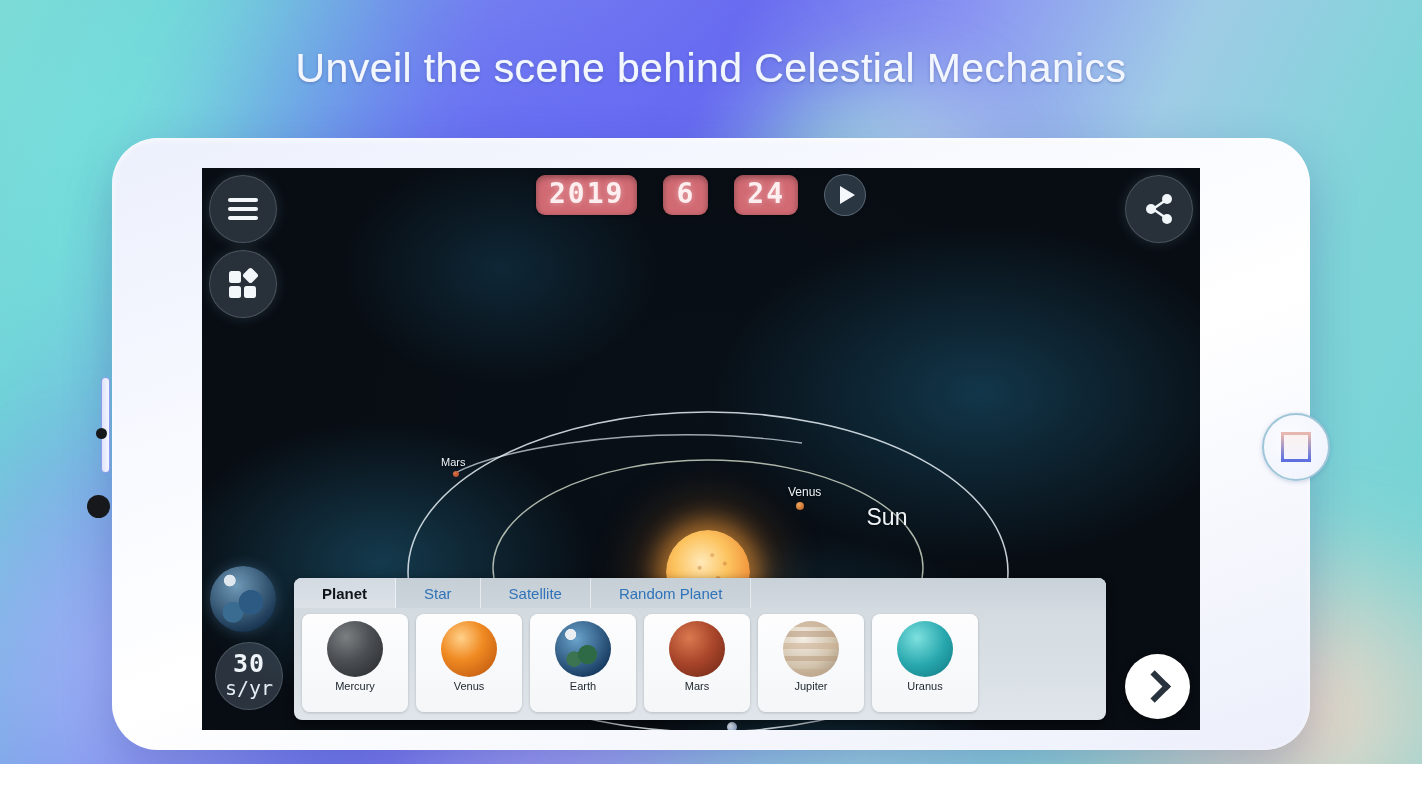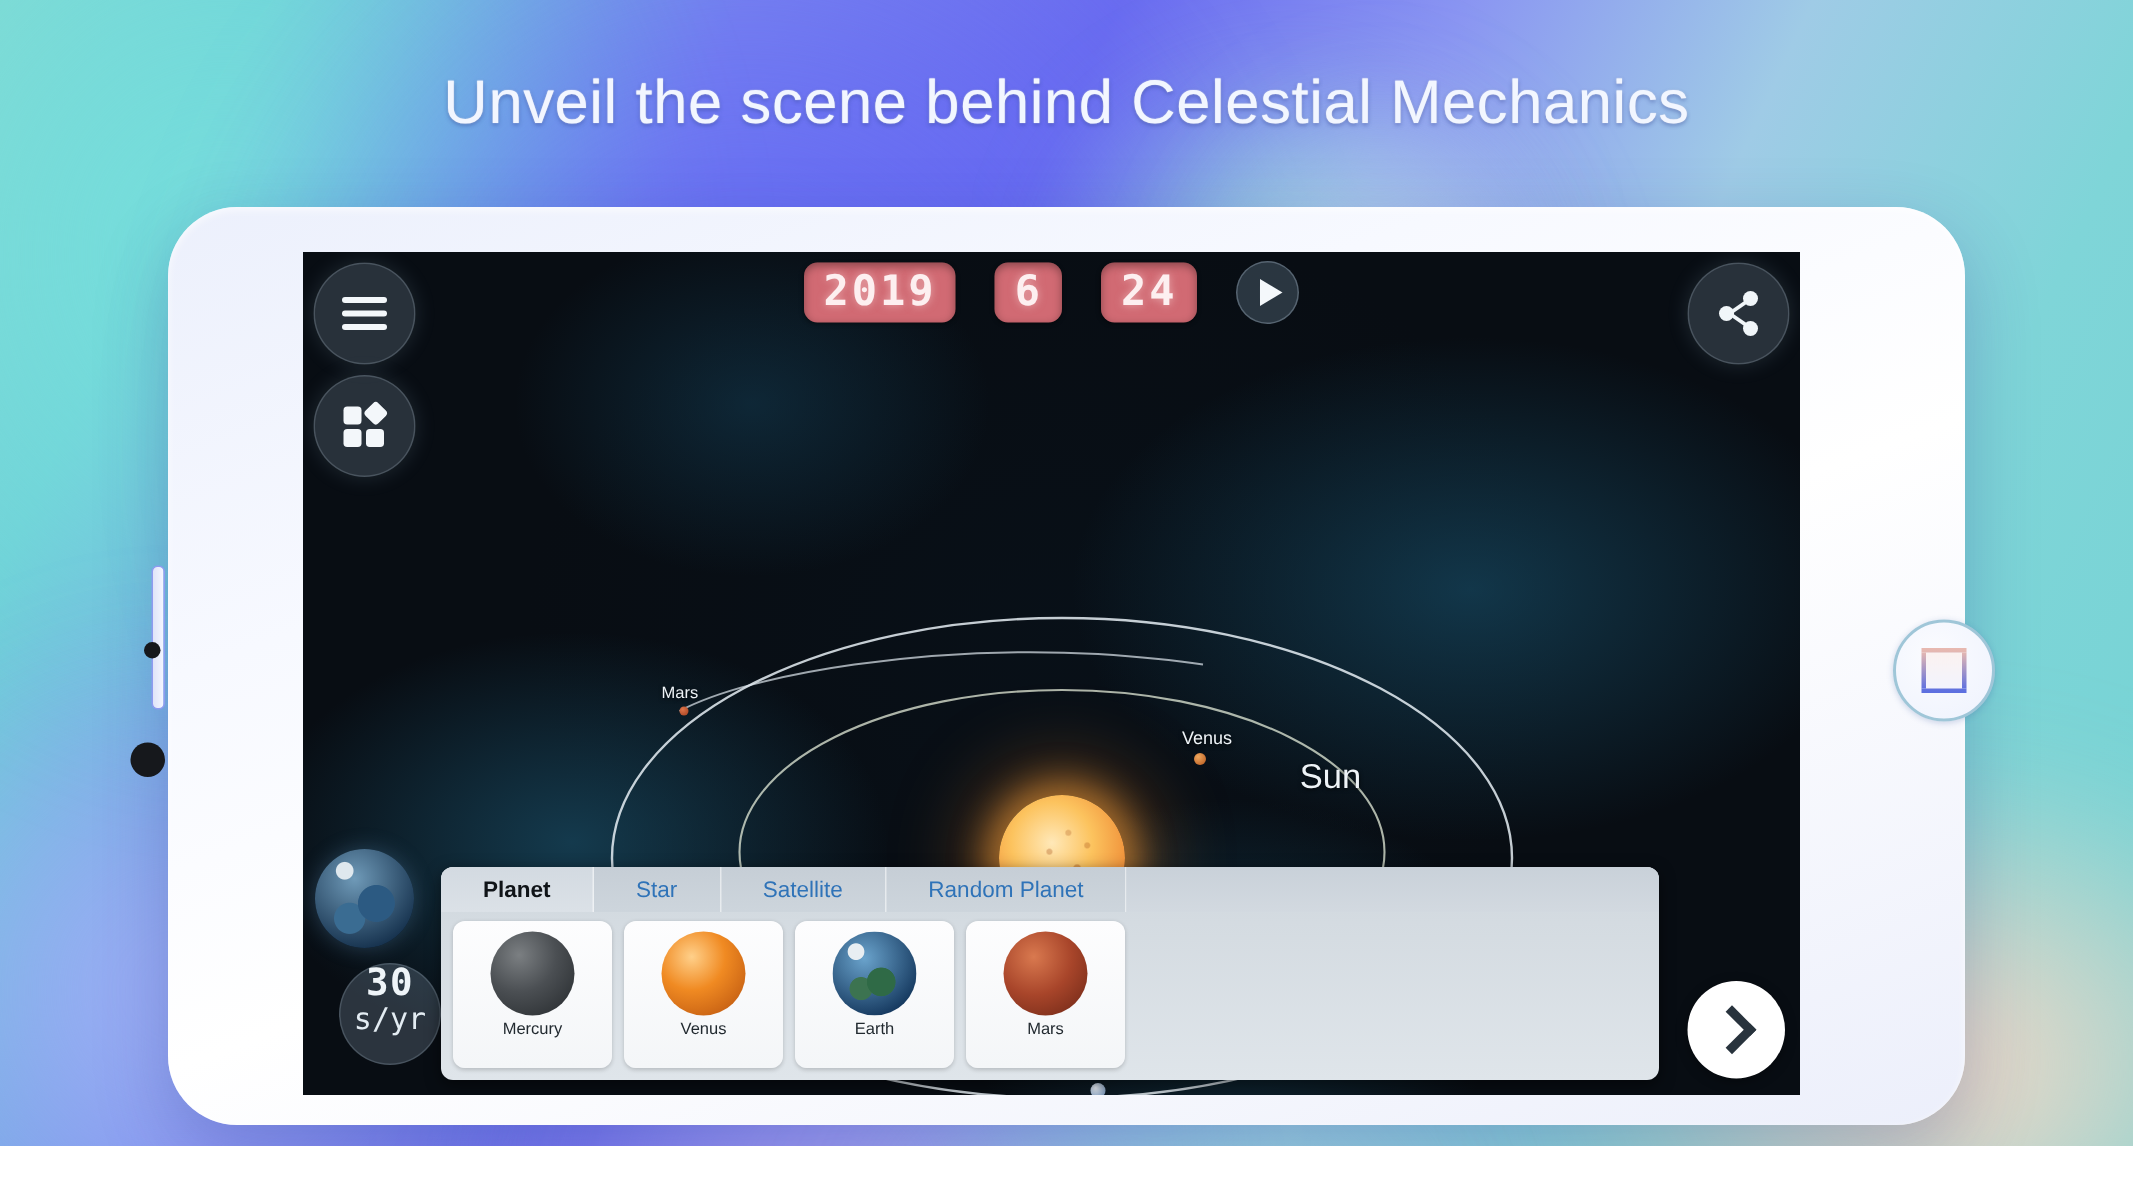--- a/index.html
+++ b/index.html
@@ -226,26 +226,26 @@
     width: 66px; height: 66px; border-radius: 50%;
     background:
       radial-gradient(circle at 30% 22%, #dfe8ee 0 8%, transparent 9%),
       radial-gradient(circle at 62% 55%, #2c5a82 0 22%, transparent 23%),
       radial-gradient(circle at 35% 70%, #3a6c92 0 16%, transparent 17%),
       radial-gradient(circle at 40% 30%, #6f9ab8, #17334f 78%);
     box-shadow: 0 0 14px rgba(110,170,220,.28);
     cursor: pointer;
   }
   #speed-button {
-    position: absolute; left: 24px; top: 474px;
+    position: absolute; left: 13px; top: 474px;
     width: 66px; height: 66px; border-radius: 50%;
     background: rgba(112,130,148,.34);
     border: 1px solid rgba(190,210,225,.2);
     display: flex; flex-direction: column;
-    align-items: center; 
+    align-items: center; justify-content: center;
     cursor: pointer;
   }
   #speed-button .num {
     font-family: "DejaVu Sans Mono", monospace;
     font-size: 25px; font-weight: 700; line-height: .95;
     letter-spacing: 1px; color: #eef4f8;
   }
   #speed-button .unit {
     font-family: "DejaVu Sans Mono", monospace;
     font-size: 20px; line-height: 1.2; color: #e3ecf2;
@@ -451,18 +451,26 @@
             <div class="planet-name">Venus</div>
           </div>
           <div class="planet-card">
             <div class="planet-orb orb-earth"></div>
             <div class="planet-name">Earth</div>
           </div>
           <div class="planet-card">
             <div class="planet-orb orb-mars"></div>
             <div class="planet-name">Mars</div>
           </div>
+          <div class="planet-card">
+            <div class="planet-orb orb-jupiter"></div>
+            <div class="planet-name">Jupiter</div>
+          </div>
+          <div class="planet-card">
+            <div class="planet-orb orb-uranus"></div>
+            <div class="planet-name">Uranus</div>
+          </div>
         </div>
       </div>
 
     </div>
   </div>
 </div>
 
 </body></html>

